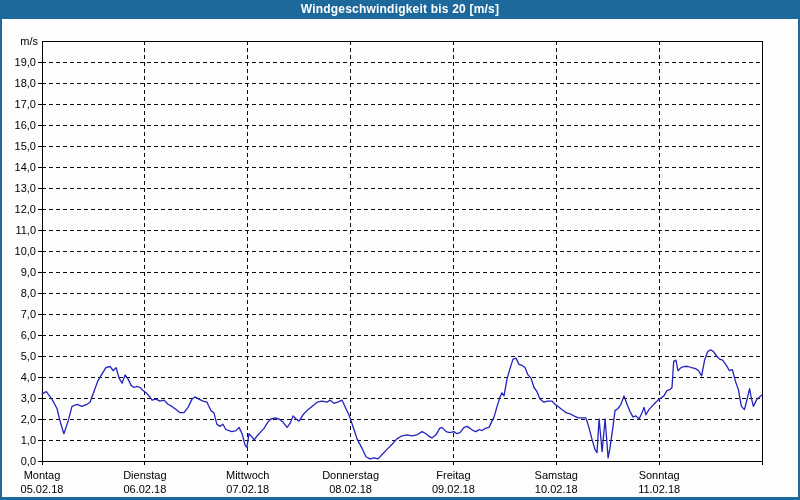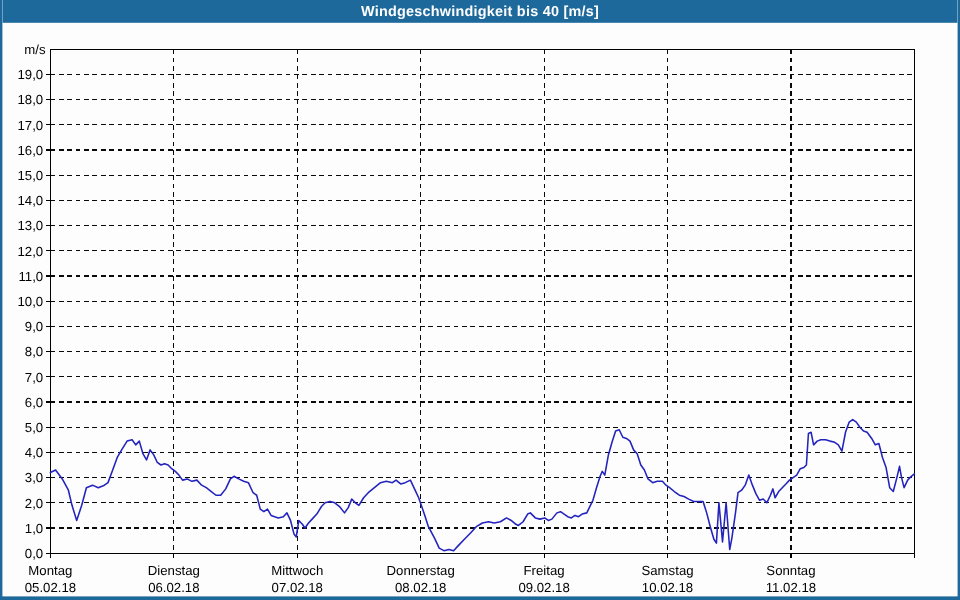--- a/index.html
+++ b/index.html
@@ -30,21 +30,21 @@
     font-family:"Liberation Sans", sans-serif;
     font-size:11px;
     fill:#000000;
   }
 </style>
 </head>
 <body>
 
 <div class="window" style="background: rgb(253, 253, 253); border-bottom-color: rgb(30, 105, 155); border-right-color: rgb(30, 105, 155); border-left-color: rgb(30, 105, 155);">
   <div class="titlebar" style="background: rgb(30, 105, 155);">
-    <span>Windgeschwindigkeit bis 40 [m/s]</span>
+    <span>Windgeschwindigkeit bis 20 [m/s]</span>
   </div>
   <svg width="796" height="497" viewBox="0 0 796 497">
     <g>
         <line x1="40" y1="440" x2="760" y2="440" stroke="#0a0a0a" stroke-width="1" stroke-dasharray="4 3" shape-rendering="crispEdges"></line>
         <line x1="40" y1="419" x2="760" y2="419" stroke="#0a0a0a" stroke-width="1" stroke-dasharray="4 3" shape-rendering="crispEdges"></line>
         <line x1="40" y1="398" x2="760" y2="398" stroke="#0a0a0a" stroke-width="1" stroke-dasharray="4 3" shape-rendering="crispEdges"></line>
         <line x1="40" y1="377" x2="760" y2="377" stroke="#0a0a0a" stroke-width="1" stroke-dasharray="4 3" shape-rendering="crispEdges"></line>
         <line x1="40" y1="356" x2="760" y2="356" stroke="#0a0a0a" stroke-width="1" stroke-dasharray="4 3" shape-rendering="crispEdges"></line>
         <line x1="40" y1="335" x2="760" y2="335" stroke="#0a0a0a" stroke-width="1" stroke-dasharray="4 3" shape-rendering="crispEdges"></line>
         <line x1="40" y1="314" x2="760" y2="314" stroke="#0a0a0a" stroke-width="1" stroke-dasharray="4 3" shape-rendering="crispEdges"></line>

